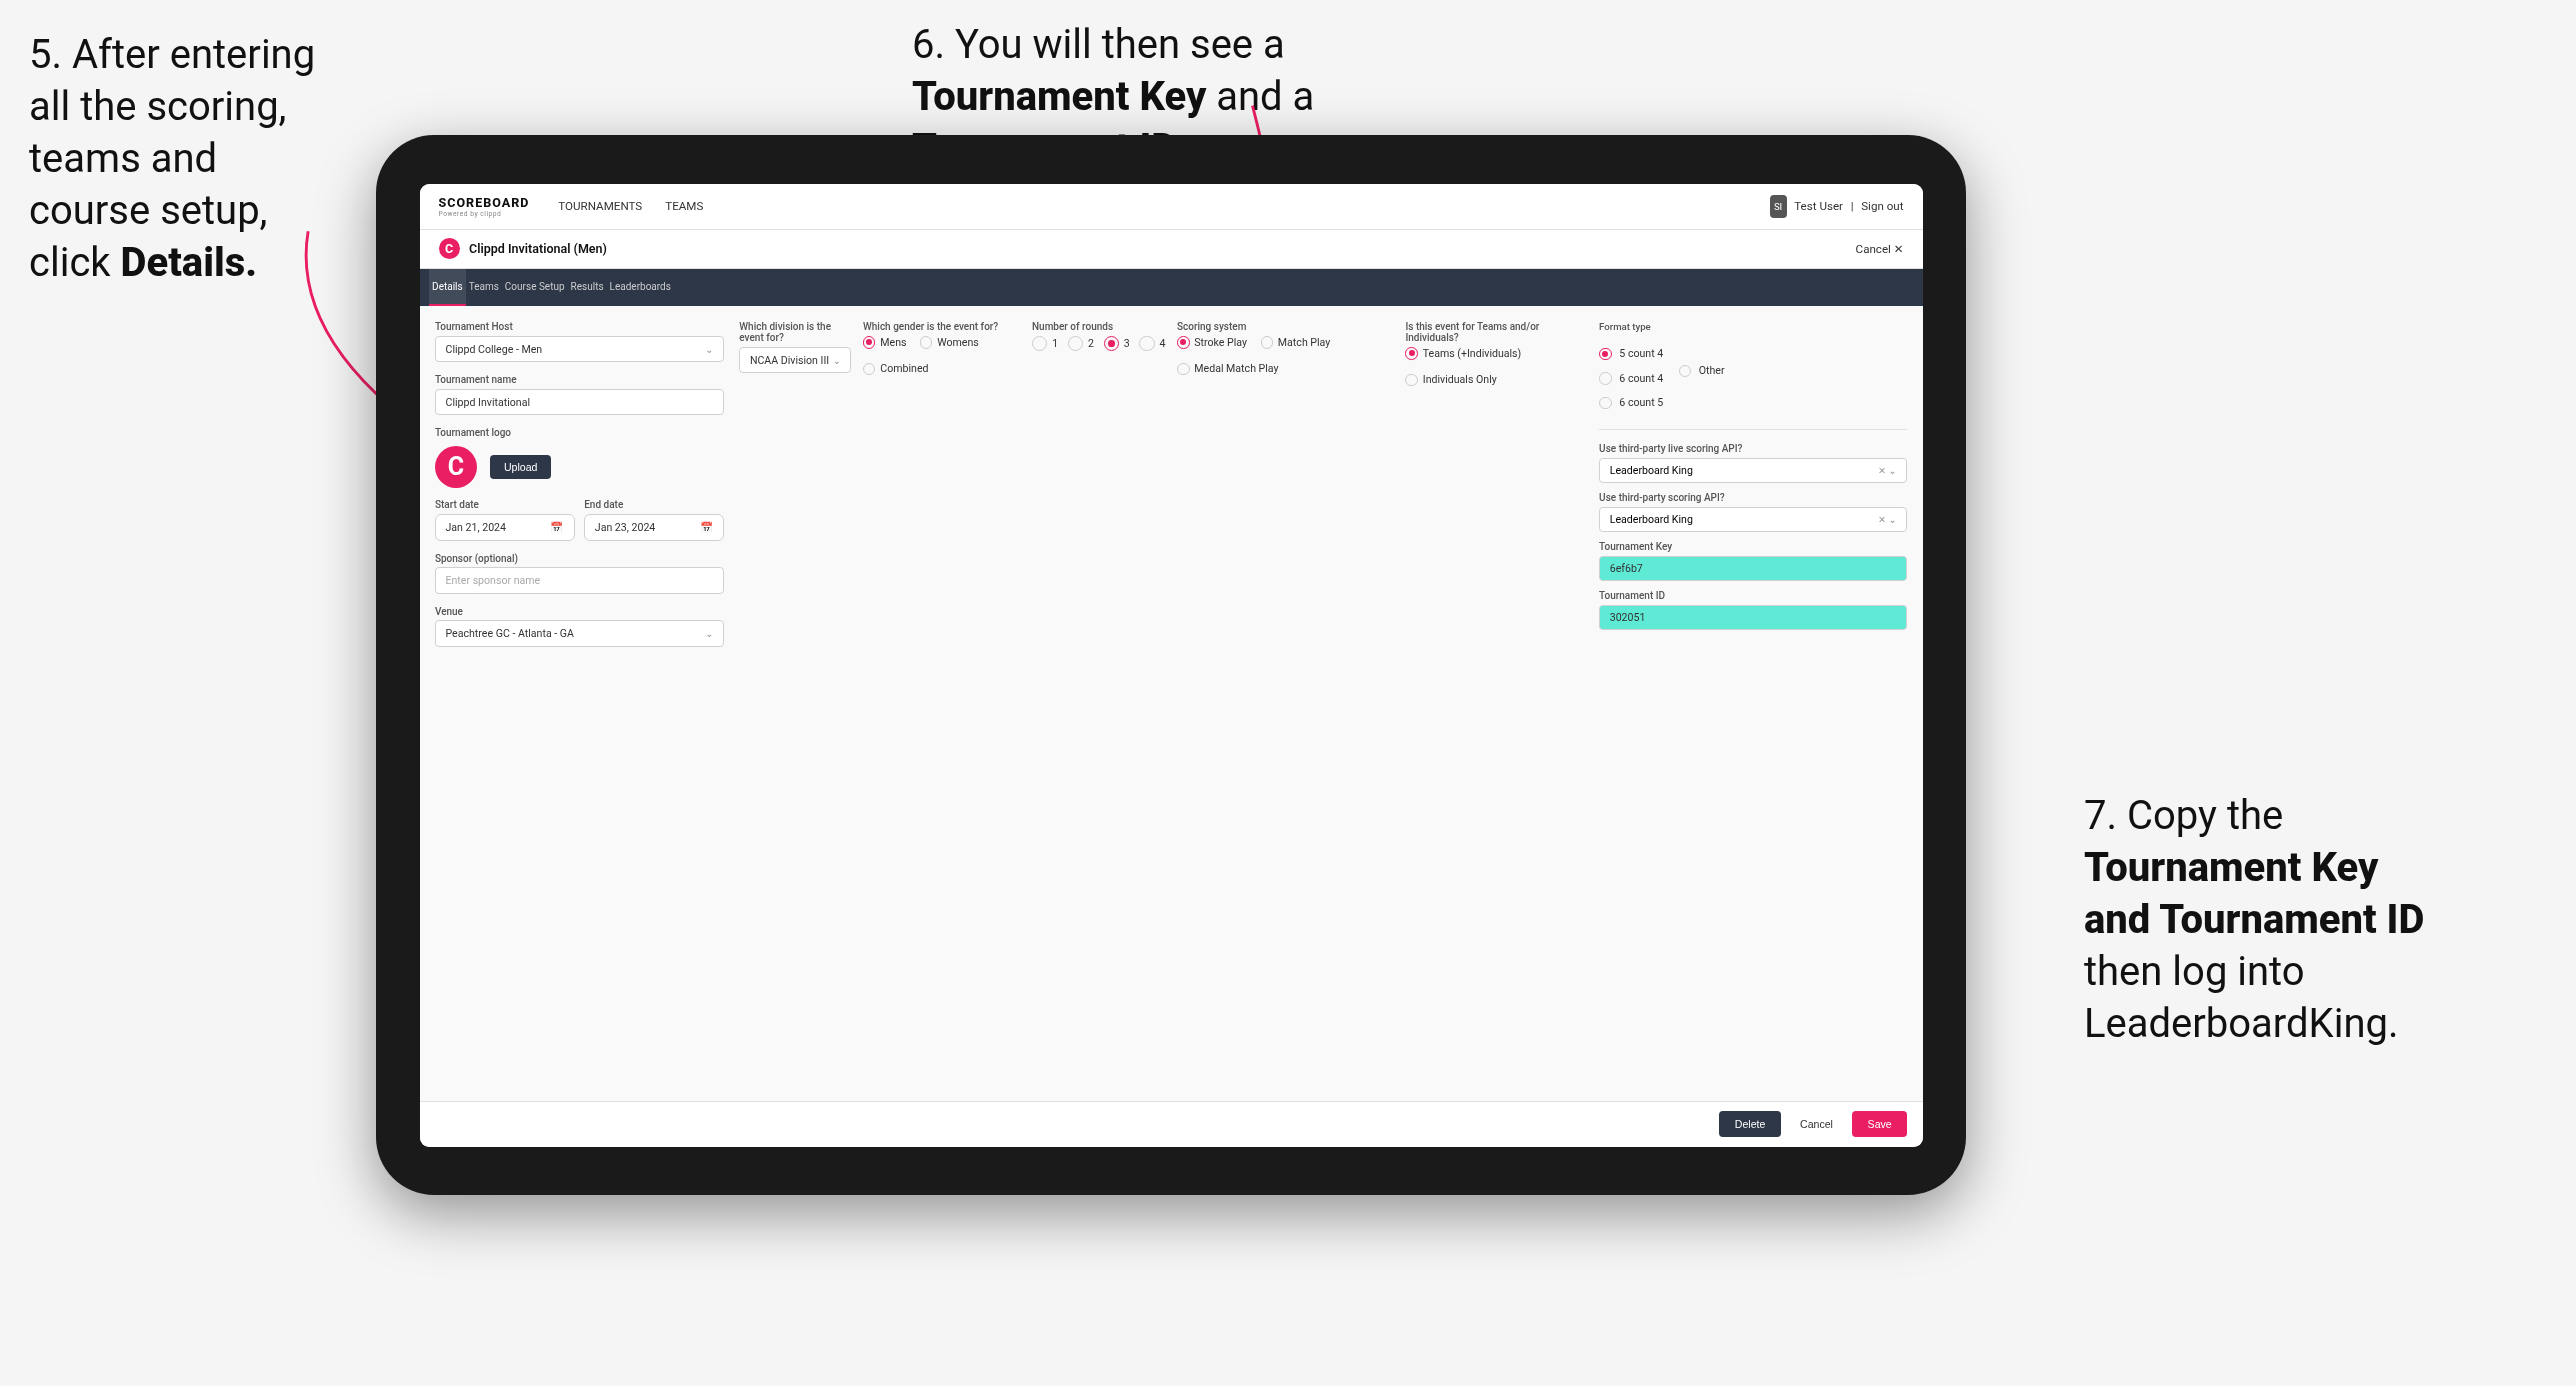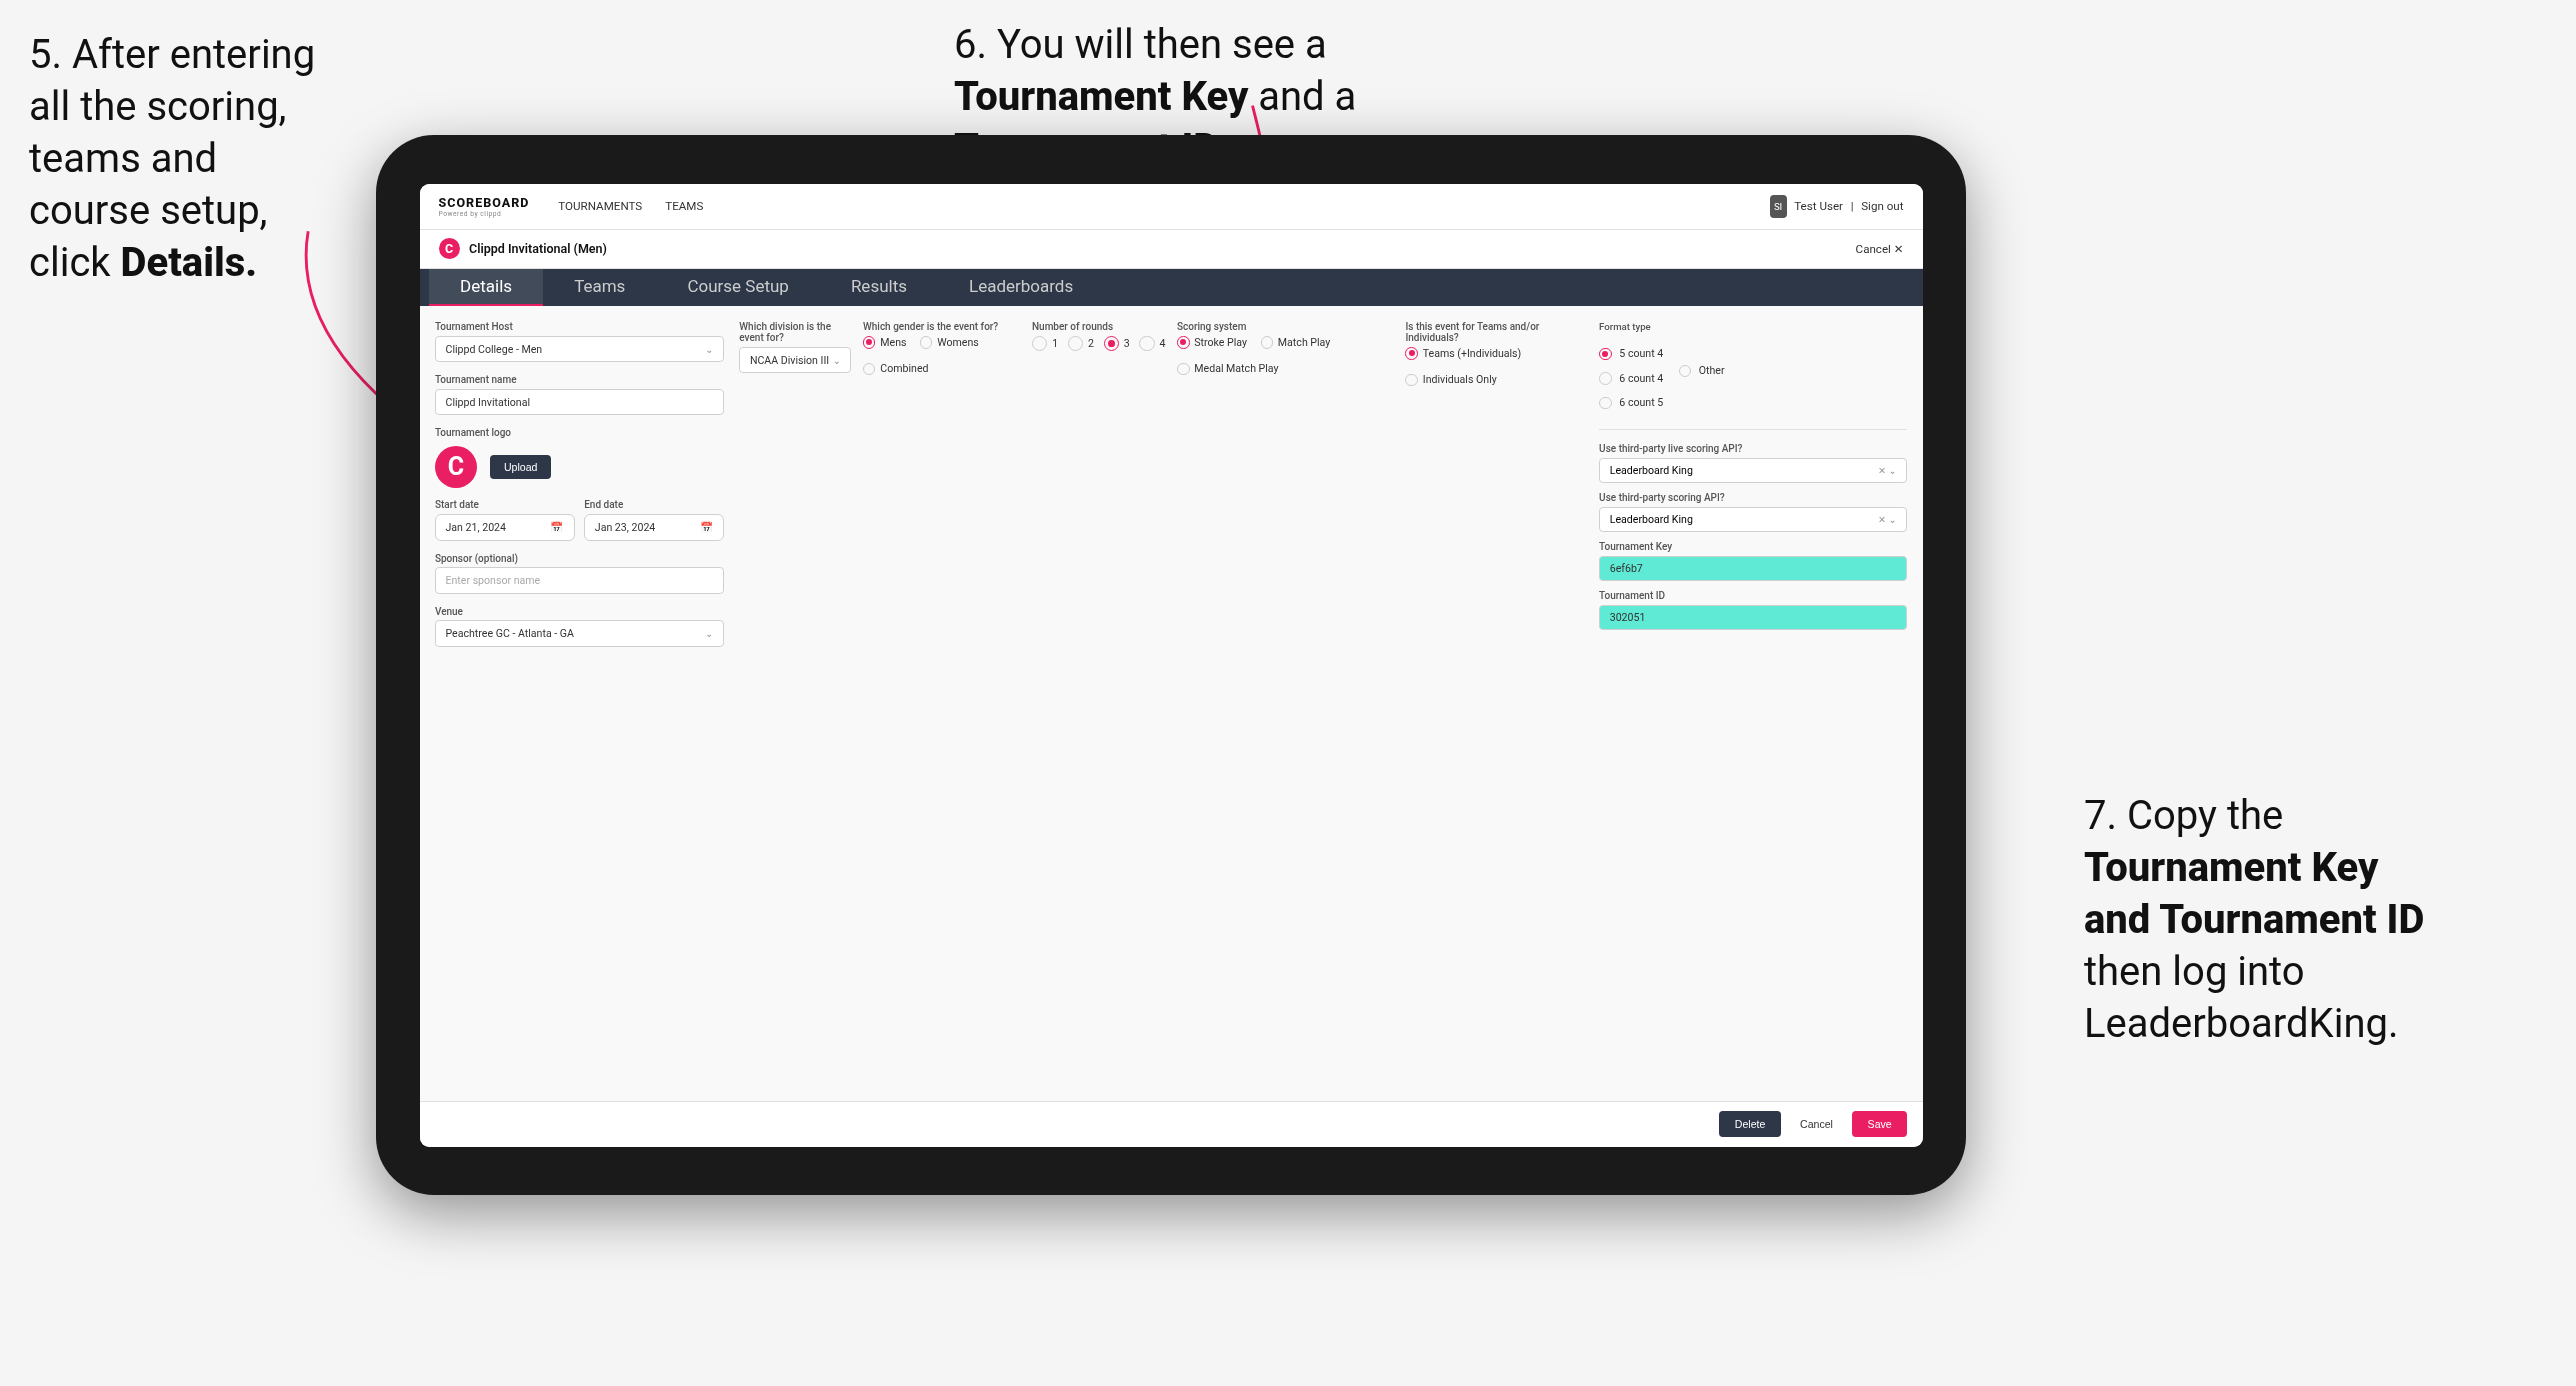--- a/index.html
+++ b/index.html
@@ -22,21 +22,21 @@
     .annotation strong { font-weight: 800; }
 
     .annotation-top-left {
       top: 29px;
       left: 29px;
       width: 328px;
     }
 
     .annotation-top-right {
       top: 19px;
-      left: 954px;
+      left: 912px;
       width: 578px;
     }
 
     .annotation-bottom-right {
       top: 790px;
       right: 58px;
       width: 434px;
     }
 
     
@@ -169,25 +169,25 @@
     .tab-bar {
       background: #2d3748;
       height: 37px;
       display: flex;
       align-items: center;
       padding: 0 9.6px;
       flex-shrink: 0;
     }
 
     .tab {
-      padding: 0 31px;
+      padding: 0 3px;
       height: 37px;
       display: flex;
       align-items: center;
-      font-size: 17px;
+      font-size: 10px;
       color: #ccc;
       cursor: pointer;
       border-bottom: 2.9px solid transparent;
     }
 
     .tab.active {
       background: rgba(255,255,255,0.1);
       color: #fff;
       border-bottom: 2.9px solid #e91e63;
     }

